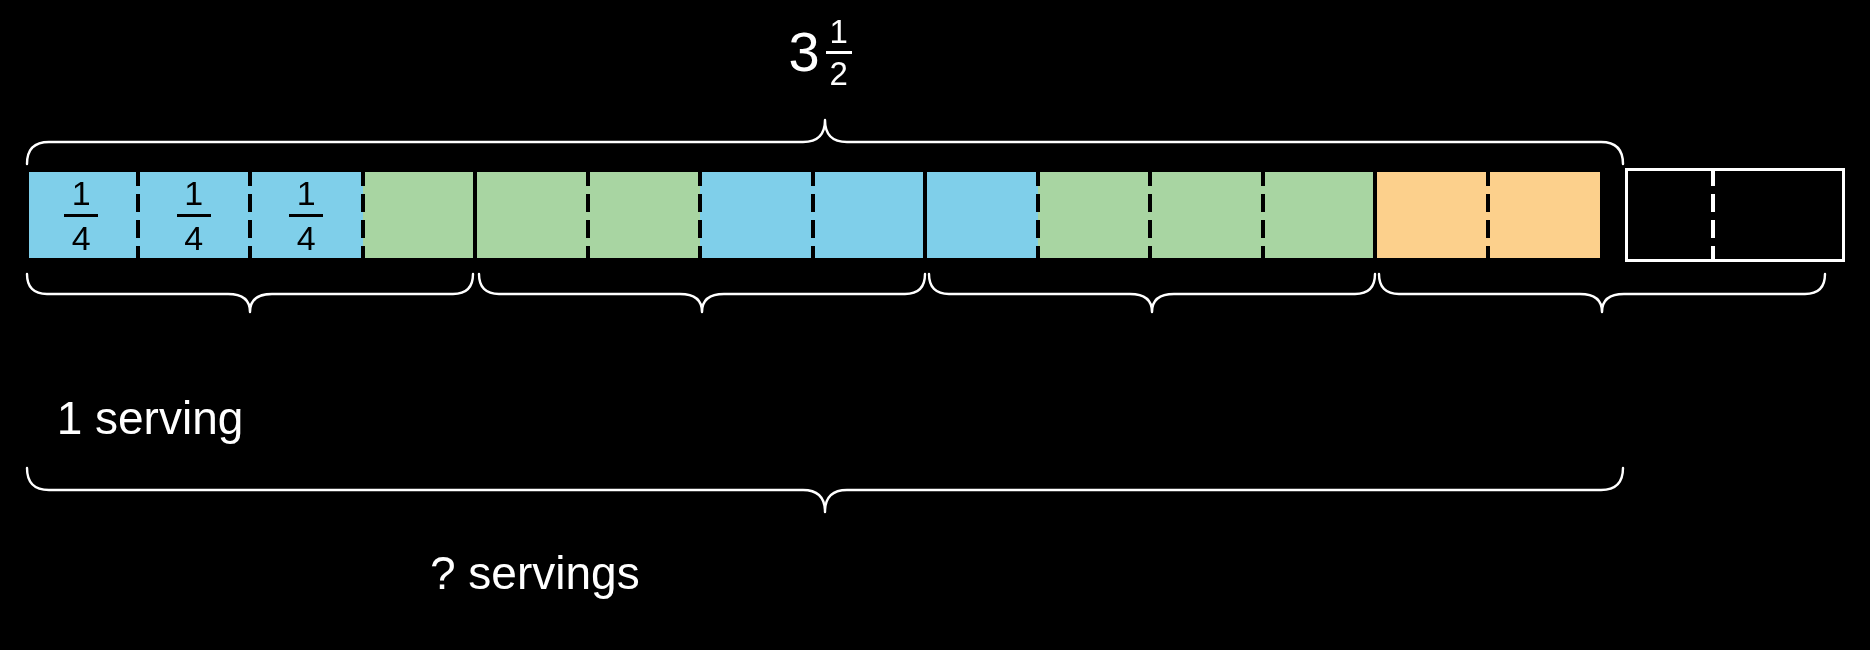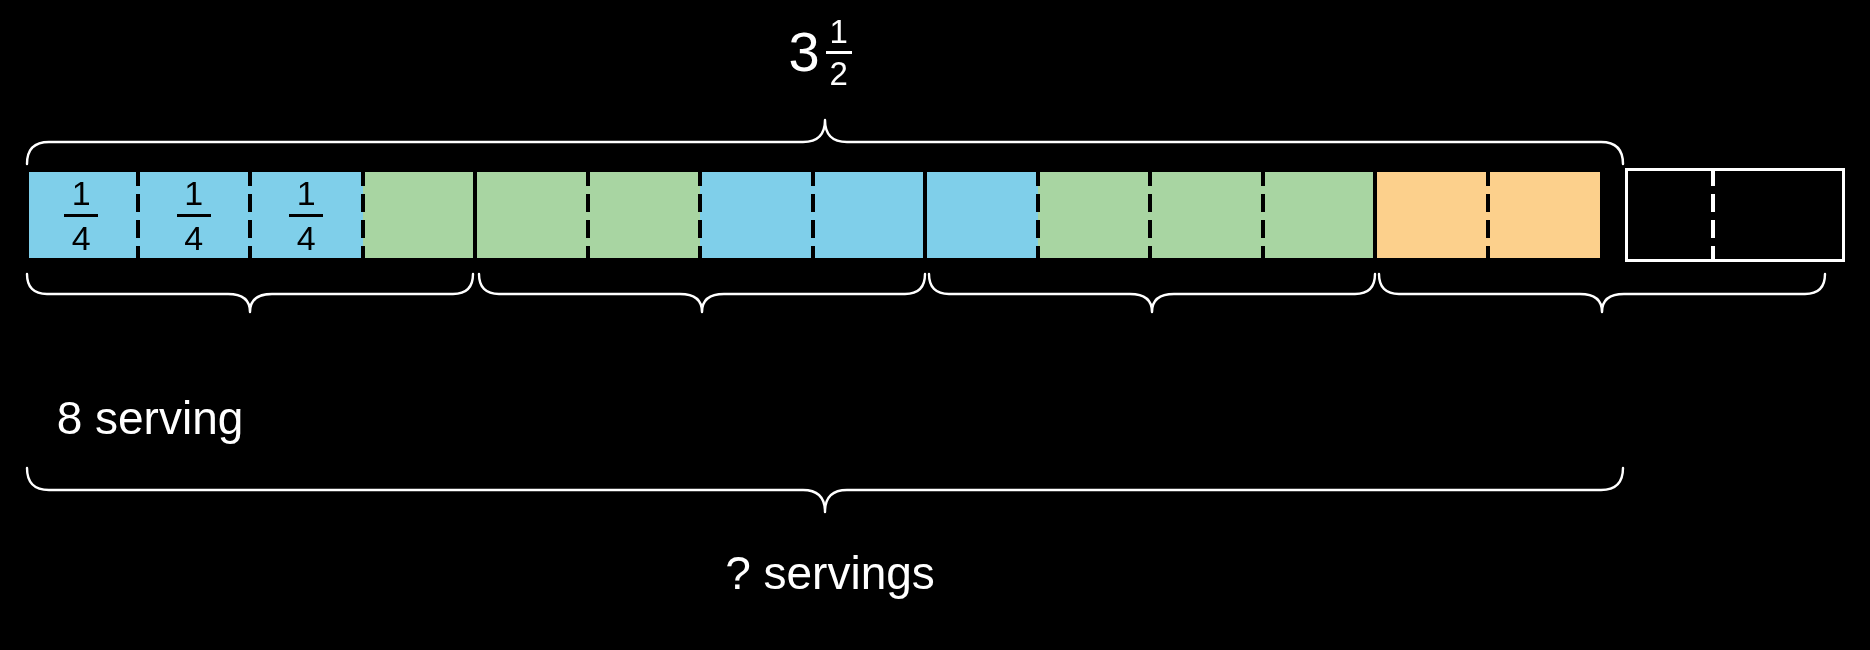--- a/index.html
+++ b/index.html
@@ -42,21 +42,21 @@
              display:flex;align-items:center;justify-content:center;color:#000;}
   .fraclabel .f{display:flex;flex-direction:column;align-items:center;line-height:1;font-size:34px;}
   .fraclabel .f .bar{width:34px;height:3px;background:#000;margin:4px 0;}
 
   
   svg.brace{position:absolute;overflow:visible;}
   svg.brace path{fill:none;stroke:#ffffff;stroke-width:2.4;
                  stroke-linecap:round;stroke-linejoin:round;}
 
   #serving-label{left:0px;top:395px;width:300px;text-align:center;font-size:46px;}
-  #servings-label{left:430px;top:550px;width:800px;text-align:center;font-size:46px;}
+  #servings-label{left:430px;top:550px;width:800px;font-size:46px;}
 </style>
 </head>
 <body>
 
 <div id="stage">
 
   <div class="lbl" id="top-label">
     <span class="mixnum">
       <span>3</span>
       <span class="frac">
@@ -171,21 +171,21 @@
   <svg class="brace" style="left:477px;top:272px;" width="450" height="42" viewBox="0 0 450 42">
     <path d="M 2,2 Q 2,22 22,22 L 203,22 Q 225,22 225,40 Q 225,22 247,22 L 428,22 Q 448,22 448,2"></path>
   </svg>
   <svg class="brace" style="left:927px;top:272px;" width="450" height="42" viewBox="0 0 450 42">
     <path d="M 2,2 Q 2,22 22,22 L 203,22 Q 225,22 225,40 Q 225,22 247,22 L 428,22 Q 448,22 448,2"></path>
   </svg>
   <svg class="brace" style="left:1377px;top:272px;" width="450" height="42" viewBox="0 0 450 42">
     <path d="M 2,2 Q 2,22 22,22 L 203,22 Q 225,22 225,40 Q 225,22 247,22 L 428,22 Q 448,22 448,2"></path>
   </svg>
 
-  <div class="lbl" id="serving-label">8 serving</div>
+  <div class="lbl" id="serving-label">1 serving</div>
 
   <svg class="brace" style="left:25px;top:466px;" width="1600" height="48" viewBox="0 0 1600 48">
     <path d="M 2,2 Q 2,24 24,24 L 778,24 Q 800,24 800,46 Q 800,24 822,24 L 1576,24 Q 1598,24 1598,2"></path>
   </svg>
 
   <div class="lbl" id="servings-label">? servings</div>
 
 </div>
 
 </body></html>

